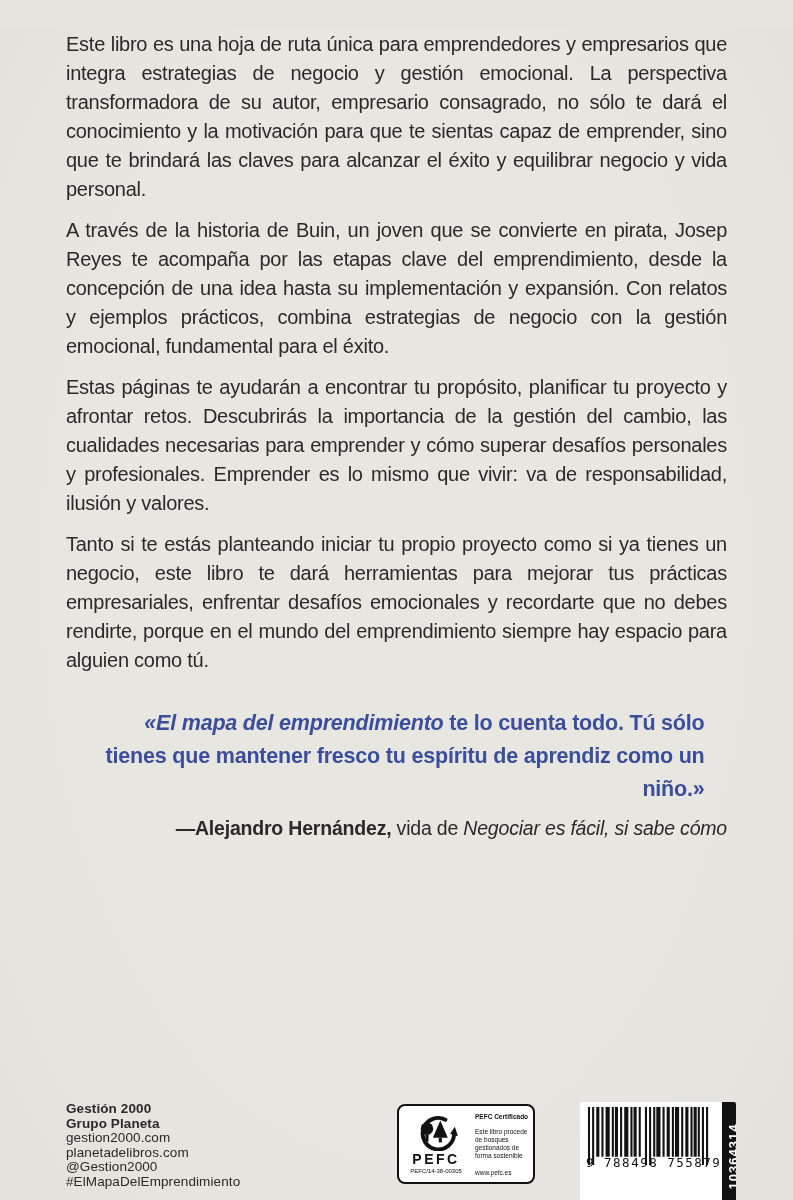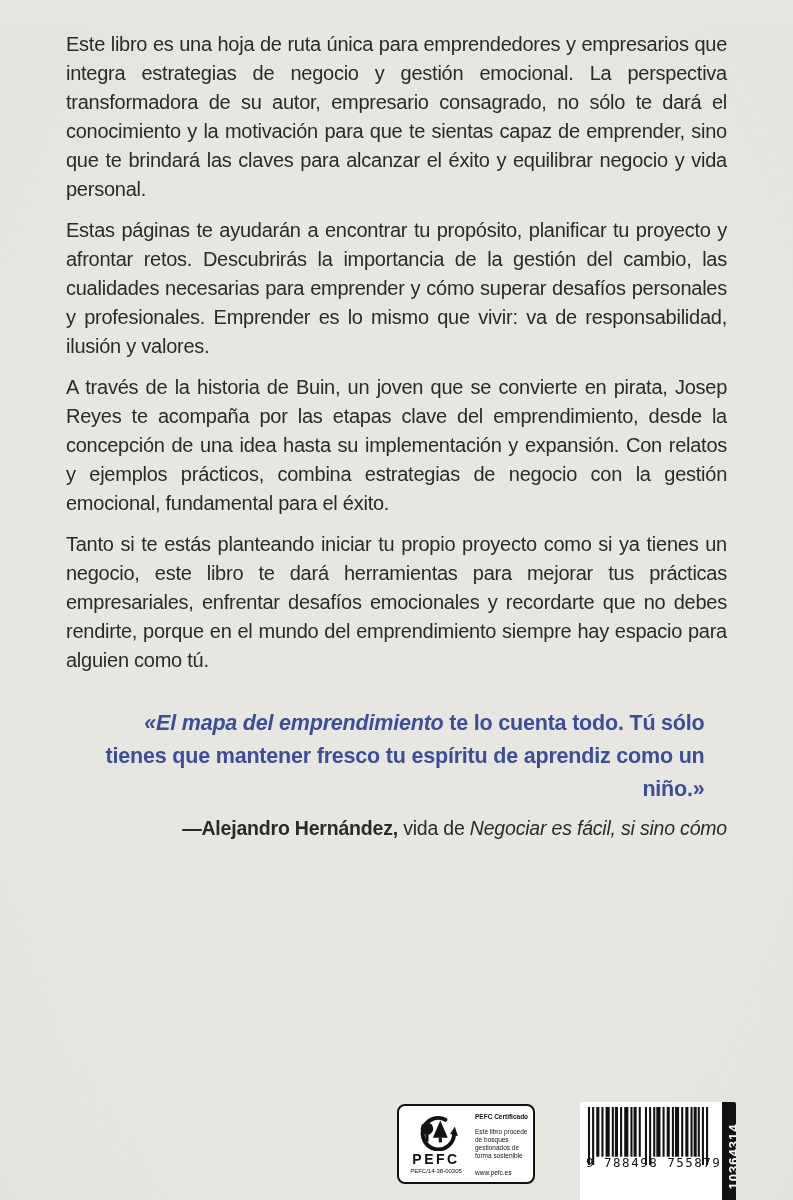--- a/index.html
+++ b/index.html
@@ -110,30 +110,38 @@
   }
 </style>
 </head>
 <body>
 
 <div class="cover">
 
 
   <div class="synopsis">
     <p>Este libro es una hoja de ruta única para emprendedores y empresarios que integra estrategias de negocio y gestión emocional. La perspectiva transformadora de su autor, empresario consagrado, no sólo te dará el conocimiento y la motivación para que te sientas capaz de emprender, sino que te brindará las claves para alcanzar el éxito y equilibrar negocio y vida personal.</p>
+    <p>A través de la historia de Buin, un joven que se convierte en pirata, Josep Reyes te acompaña por las etapas clave del emprendimiento, desde la concepción de una idea hasta su implementación y expansión. Con relatos y ejemplos prácticos, combina estrategias de negocio con la gestión emocional, fundamental para el éxito.</p>
     <p>Estas páginas te ayudarán a encontrar tu propósito, planificar tu proyecto y afrontar retos. Descubrirás la importancia de la gestión del cambio, las cualidades necesarias para emprender y cómo superar desafíos personales y profesionales. Emprender es lo mismo que vivir: va de responsabilidad, ilusión y valores.</p>
-    <p>A través de la historia de Buin, un joven que se convierte en pirata, Josep Reyes te acompaña por las etapas clave del emprendimiento, desde la concepción de una idea hasta su implementación y expansión. Con relatos y ejemplos prácticos, combina estrategias de negocio con la gestión emocional, fundamental para el éxito.</p>
     <p>Tanto si te estás planteando iniciar tu propio proyecto como si ya tienes un negocio, este libro te dará herramientas para mejorar tus prácticas empresariales, enfrentar desafíos emocionales y recordarte que no debes rendirte, porque en el mundo del emprendimiento siempre hay espacio para alguien como tú.</p>
   </div>
 
   <div class="endorsement">
     <p class="quote-text"><span class="work">«El mapa del emprendimiento</span><span> te lo cuenta todo. Tú sólo tienes que mantener fresco tu espíritu de aprendiz como un niño.»</span></p>
-    <p class="attribution"><span class="name">—Alejandro Hernández,</span><span> vida de </span><span class="work">Negociar es fácil, si sino cómo</span></p>
-  </div>
-
+    <p class="attribution"><span class="name">—Alejandro Hernández,</span><span> vida de </span><span class="work">Negociar es fácil, si sabe cómo</span></p>
+  </div>
+
+  <div class="publisher">
+    <div class="bold">Gestión 2000</div>
+    <div class="bold">Grupo Planeta</div>
+    <div>gestion2000.com</div>
+    <div>planetadelibros.com</div>
+    <div>@Gestion2000</div>
+    <div>#ElMapaDelEmprendimiento</div>
+  </div>
 
   <div class="pefc-box">
     <div class="pefc-left">
       <svg width="44" height="36" viewBox="0 0 56 44" aria-hidden="true">
         <path d="M 40 5 A 20 20 0 1 0 51 23" fill="none" stroke="#121212" stroke-width="5" stroke-linecap="round"></path>
         <polygon points="52,14 56,26 46,23" fill="#121212"></polygon>
         <rect x="14.5" y="24" width="4" height="9" fill="#121212"></rect>
         <circle cx="16.5" cy="16.5" r="8" fill="#121212"></circle>
         <polygon points="33.5,6 24,28 43,28" fill="#121212"></polygon>
         <rect x="31.5" y="28" width="4" height="6" fill="#121212"></rect>

